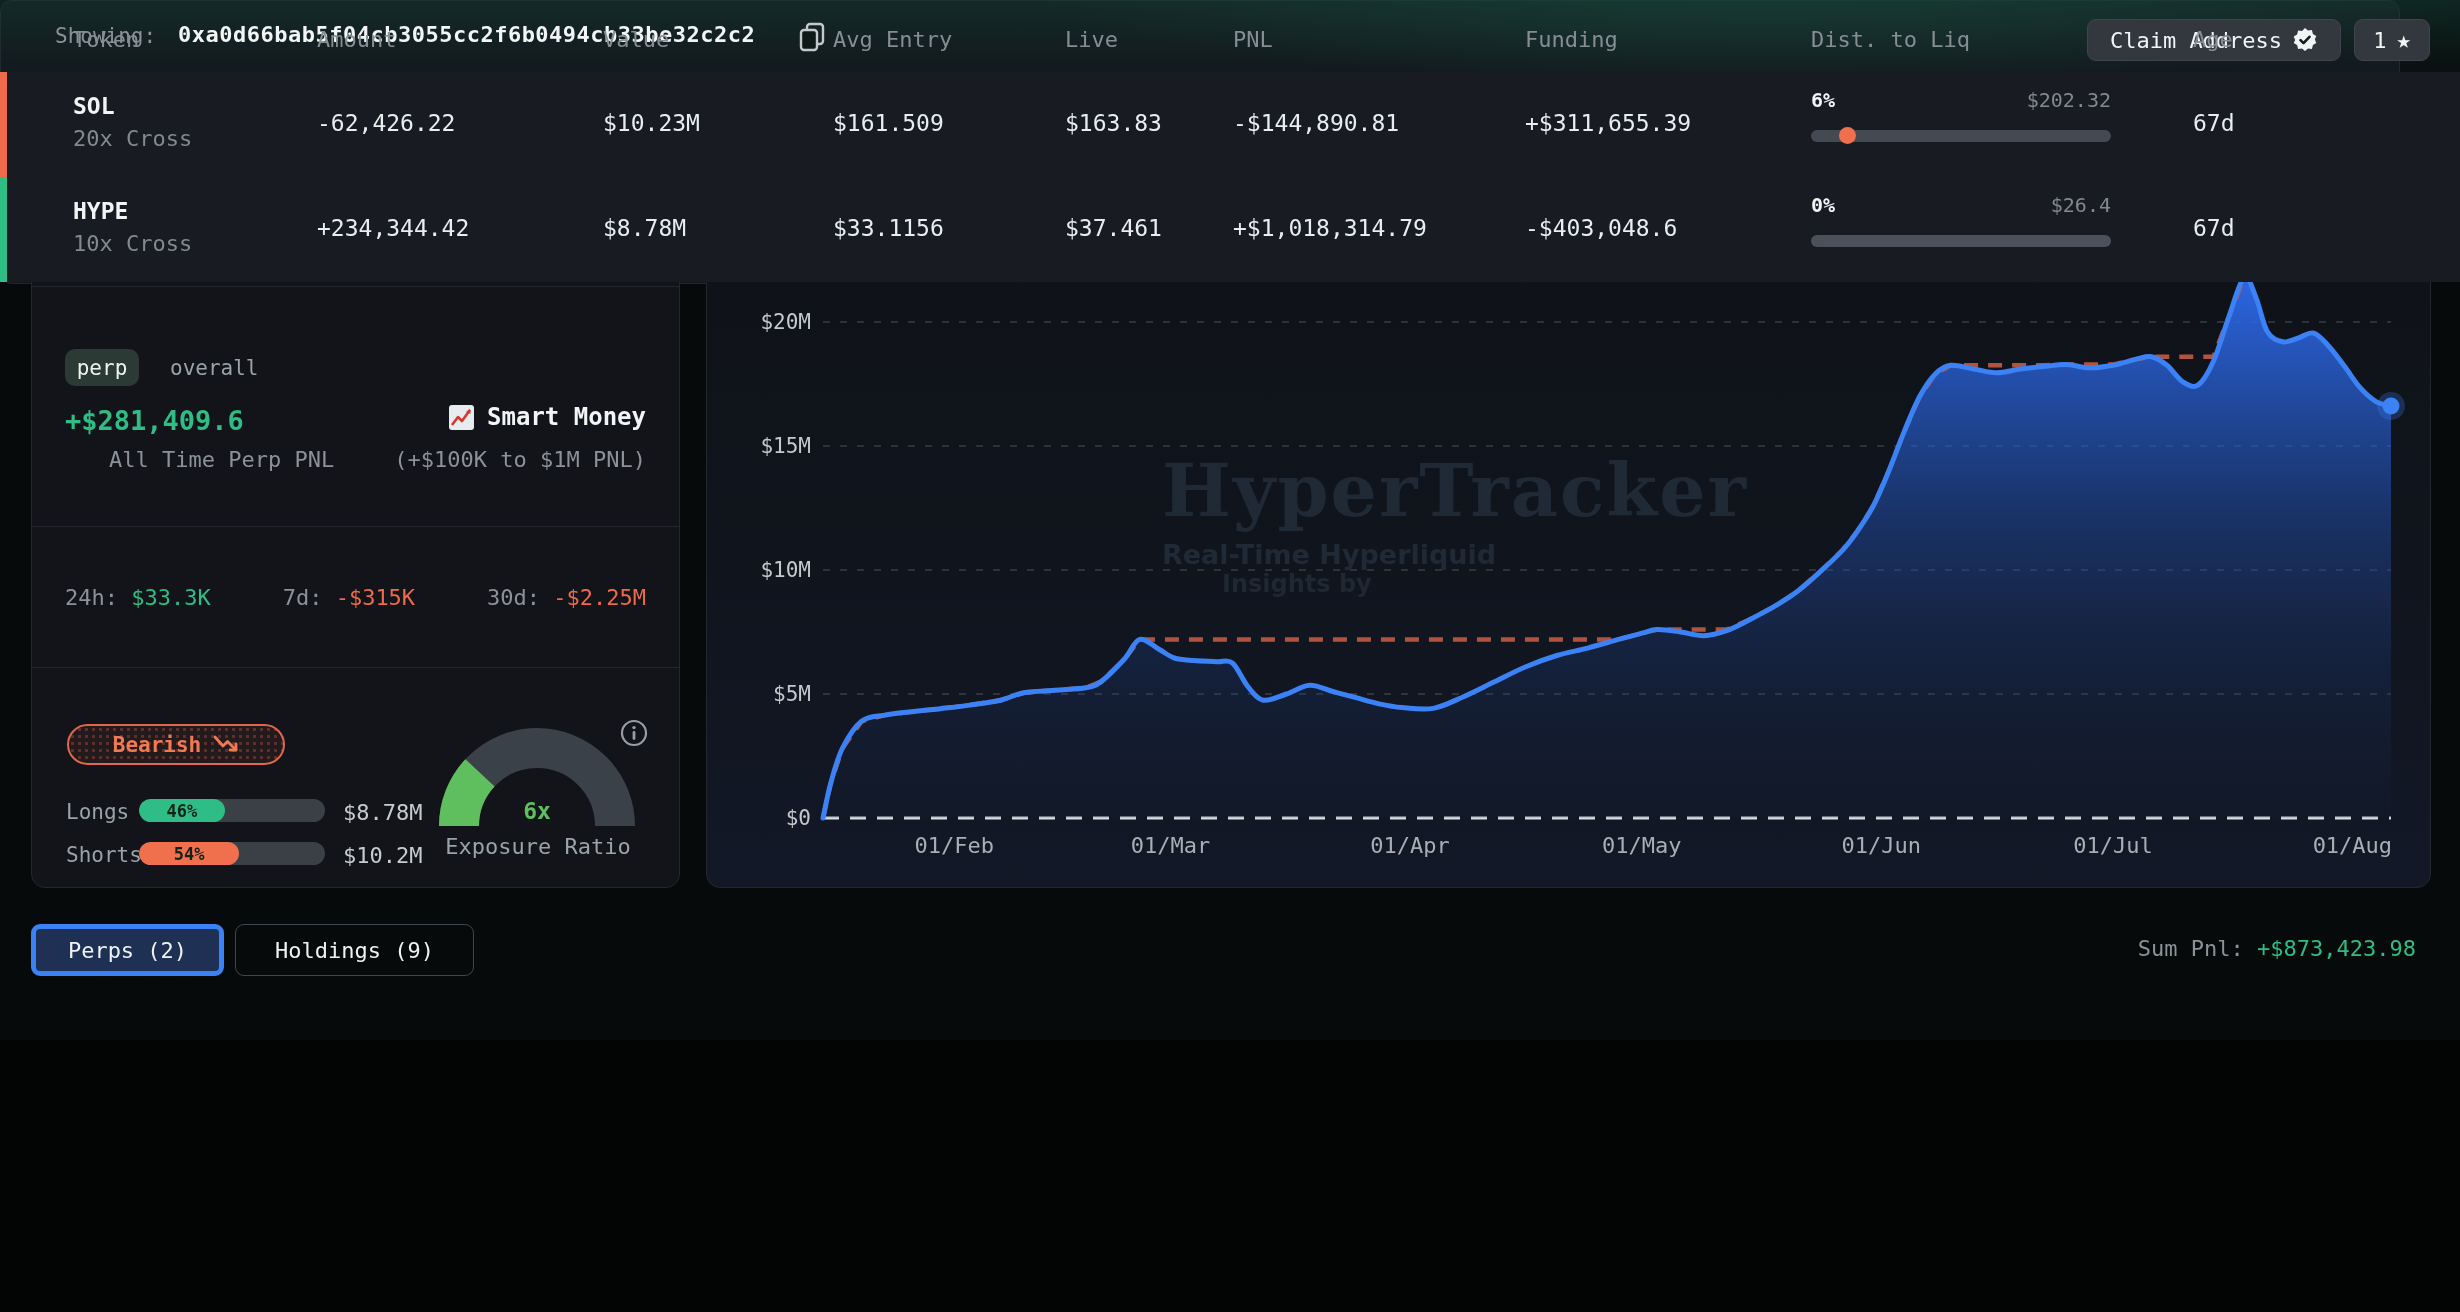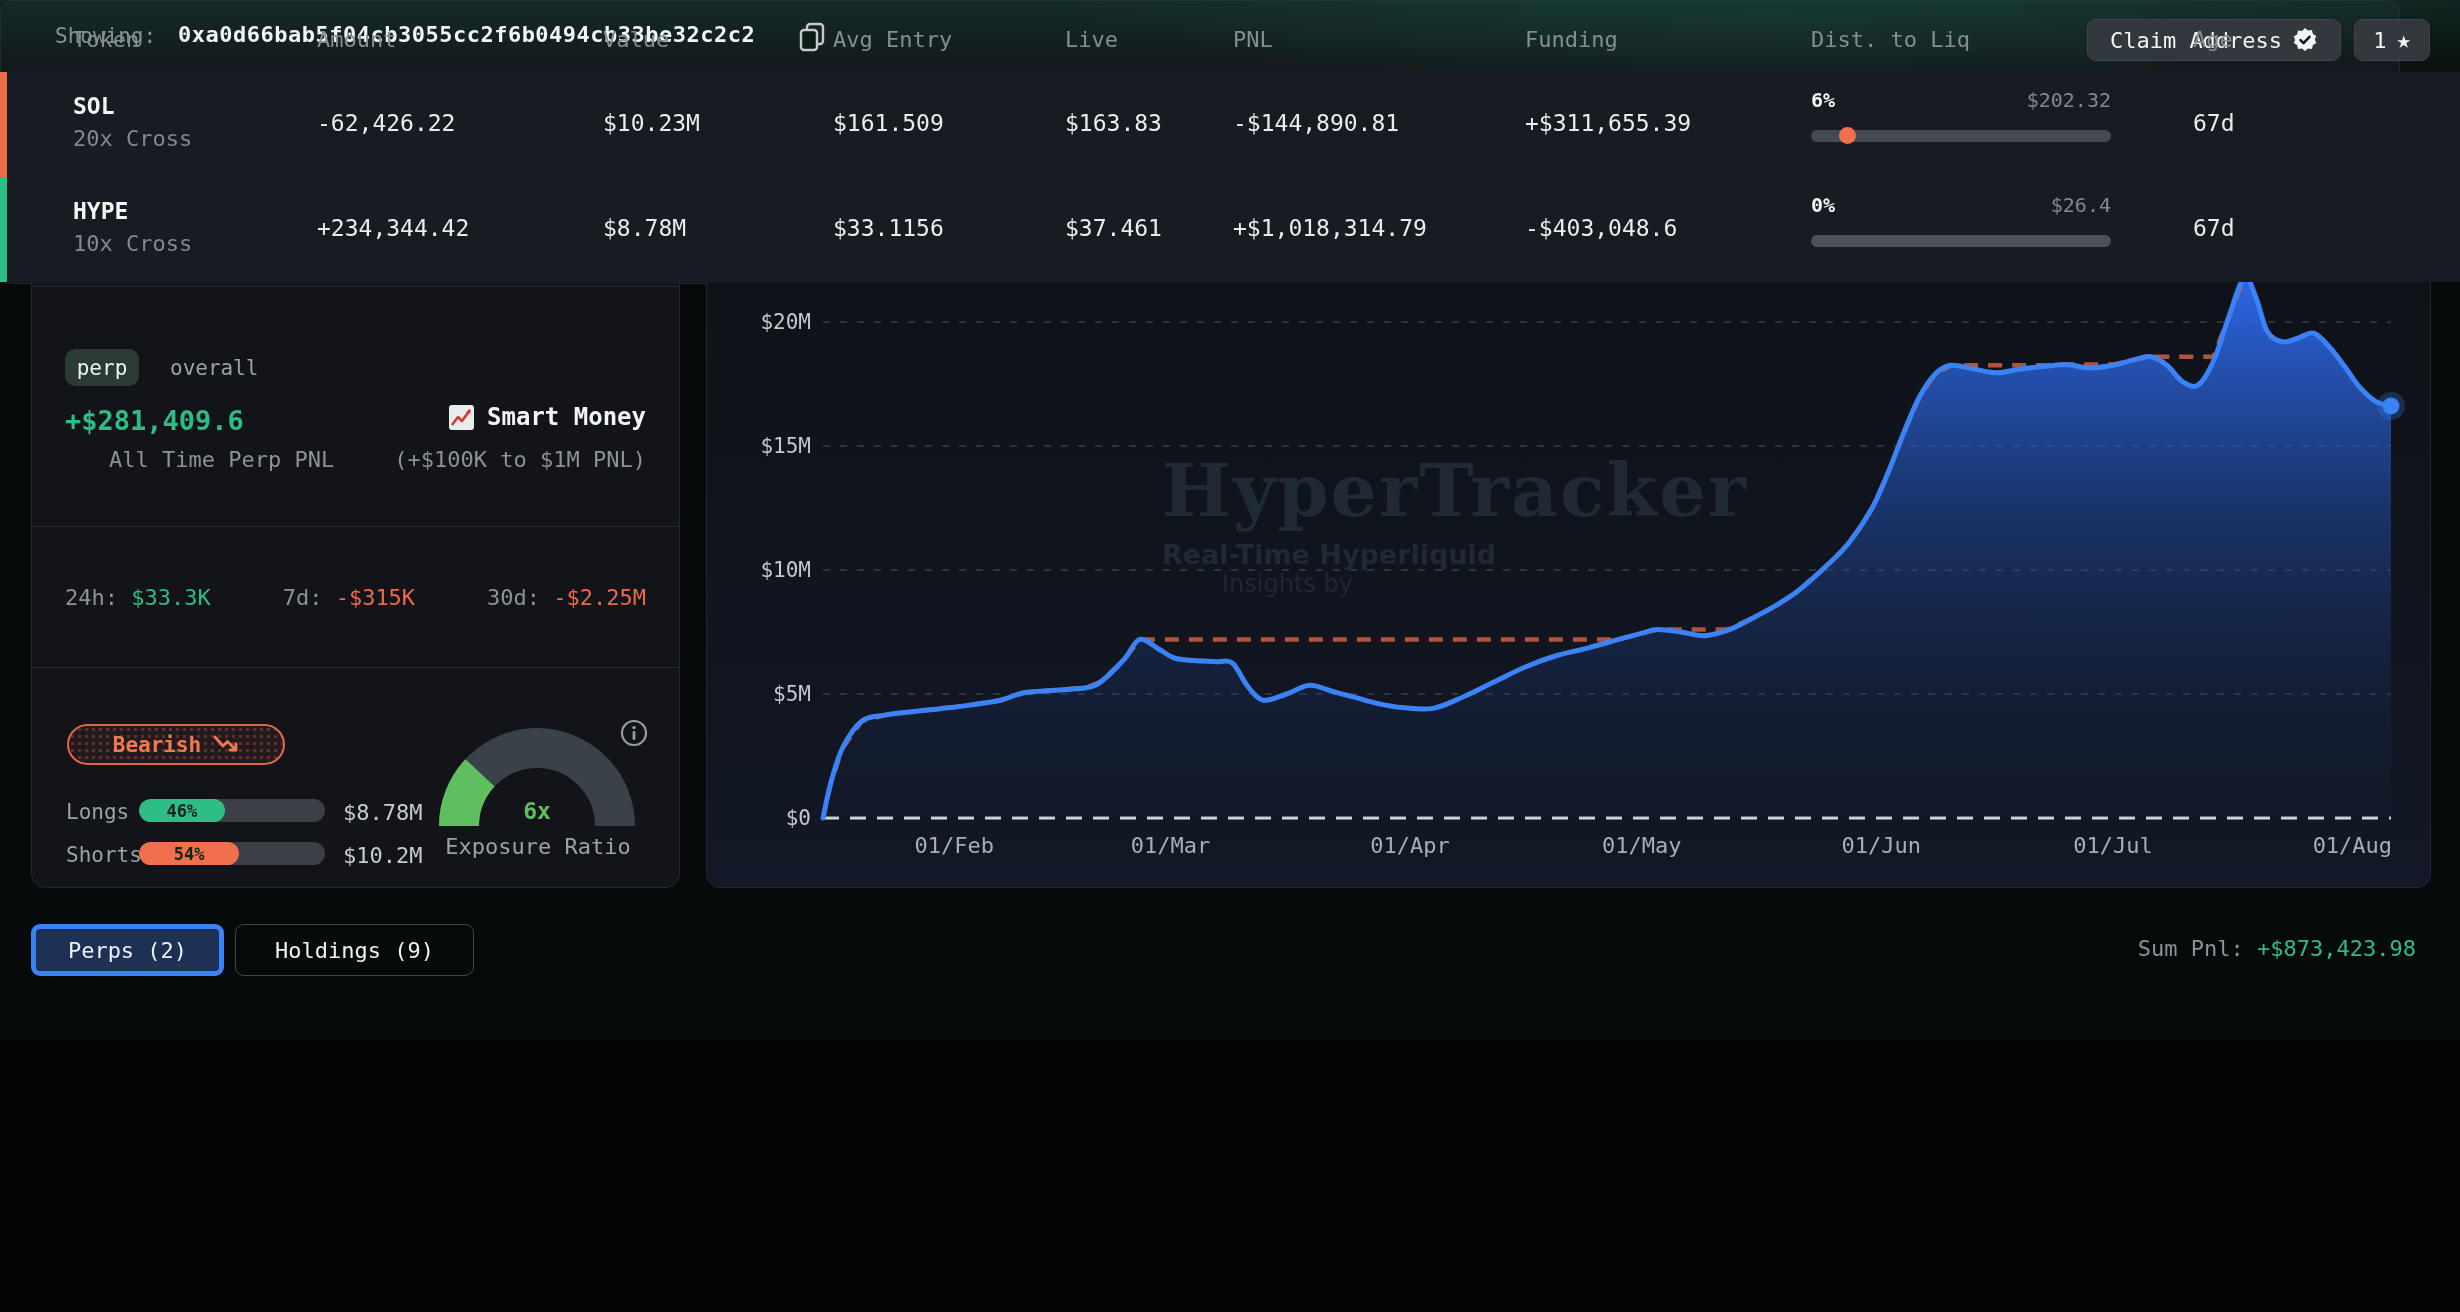--- a/index.html
+++ b/index.html
@@ -56,21 +56,21 @@
   
   #chartCard{left:706px;top:94px;width:1723px;height:792px;background:linear-gradient(180deg,#0e1116 0%,#10141c 55%,#121827 100%);}
   .segGroup{position:absolute;top:16px;height:40px;background:#22262c;border-radius:8px;display:flex;align-items:center;padding:0 5px;gap:4px;}
   .segPill{height:32px;padding:0 15px;display:flex;align-items:center;border-radius:6px;font-size:22px;color:#7d858b;cursor:pointer;}
   .segPill.sel{background:#37463f;color:#fff;font-weight:bold;}
   .segSep{position:absolute;top:20px;font-size:24px;color:#454c52;}
   .combined{position:absolute;top:24px;right:22px;font-size:22px;}
   .wm{position:absolute;left:455px;top:352px;width:800px;text-align:left;pointer-events:none;}
   .wmTitle{font-family:"DejaVu Serif","Liberation Serif",serif;font-size:73px;font-weight:bold;color:rgba(46,60,76,.55);letter-spacing:2px;}
   .wmSub1{font-family:"DejaVu Sans","Liberation Sans",sans-serif;font-size:27px;font-weight:bold;color:rgba(44,57,72,.6);margin-top:6px;}
-  .wmSub2{font-family:"DejaVu Sans","Liberation Sans",sans-serif;font-size:24px;font-weight:normal;color:rgba(42,54,68,.55);transform:translateX(60px);}
+  .wmSub2{font-family:"DejaVu Sans","Liberation Sans",sans-serif;font-size:24px;font-weight:bold;color:rgba(42,54,68,.55);transform:translateX(60px);}
 
   
   .tabPerps{left:31px;top:924px;width:193px;height:52px;background:#1e3054;border:5px solid #3b82f6;border-radius:9px;
             display:flex;align-items:center;justify-content:center;font-size:22px;color:#eef2f4;cursor:pointer;box-sizing:border-box;}
   .tabHold{left:235px;top:924px;width:239px;height:52px;background:transparent;border:1.5px solid #3f464d;border-radius:9px;
             display:flex;align-items:center;justify-content:center;font-size:22px;color:#eef2f4;cursor:pointer;box-sizing:border-box;}
   .sumPnl{top:936px;right:44px;font-size:22px;}
 
   
   #tableCard{left:31px;top:1004px;width:2398px;height:282px;background:#121419;border:1px solid #23272e;border-radius:12px;overflow:hidden;}

